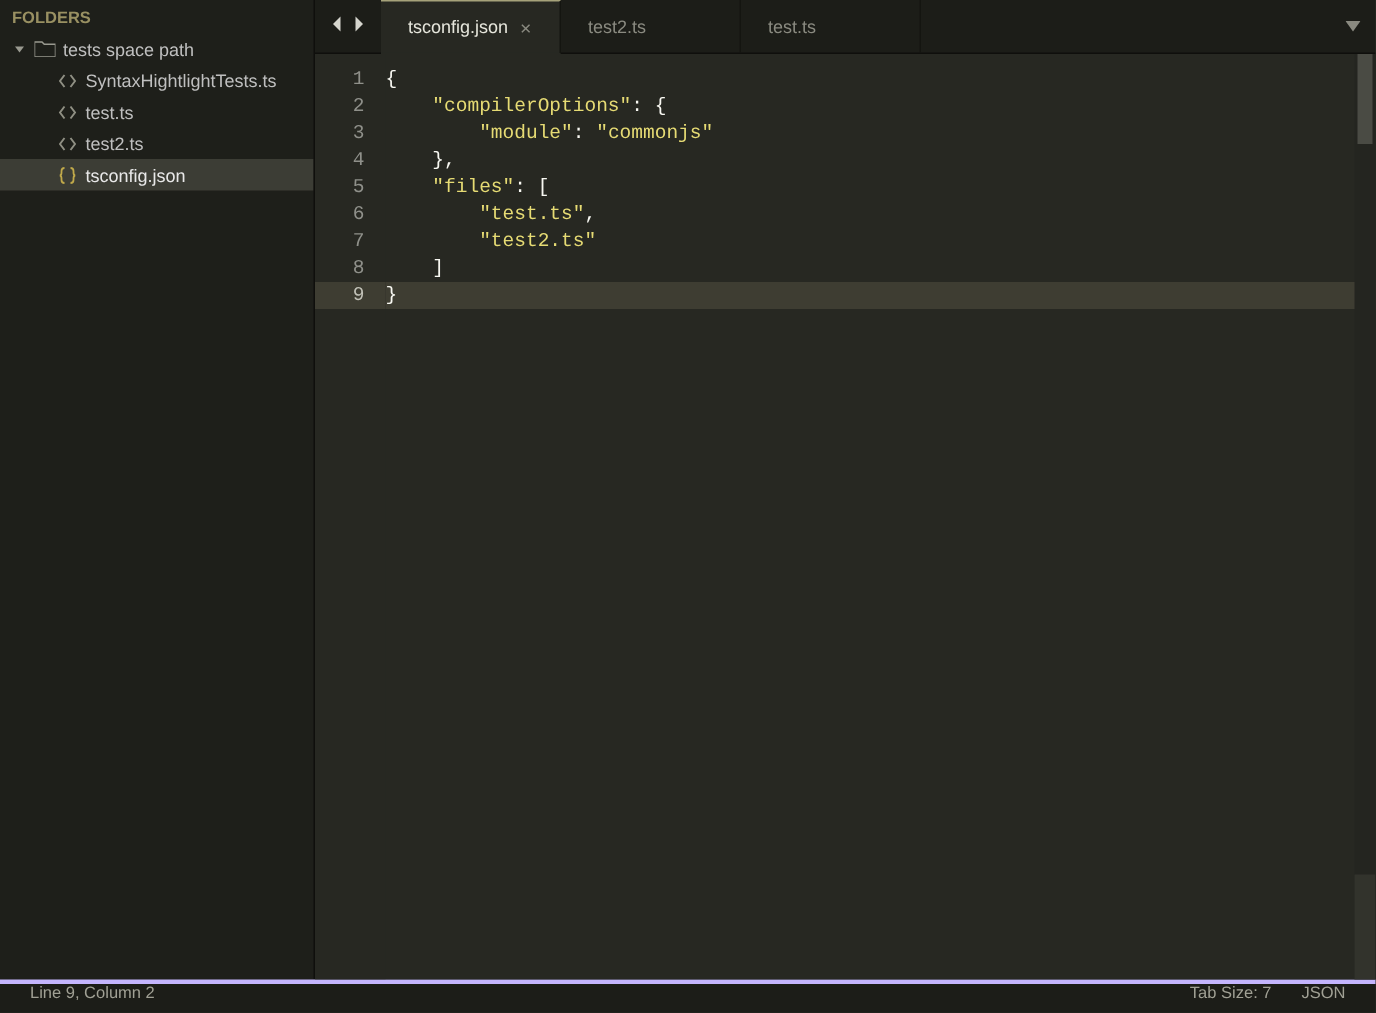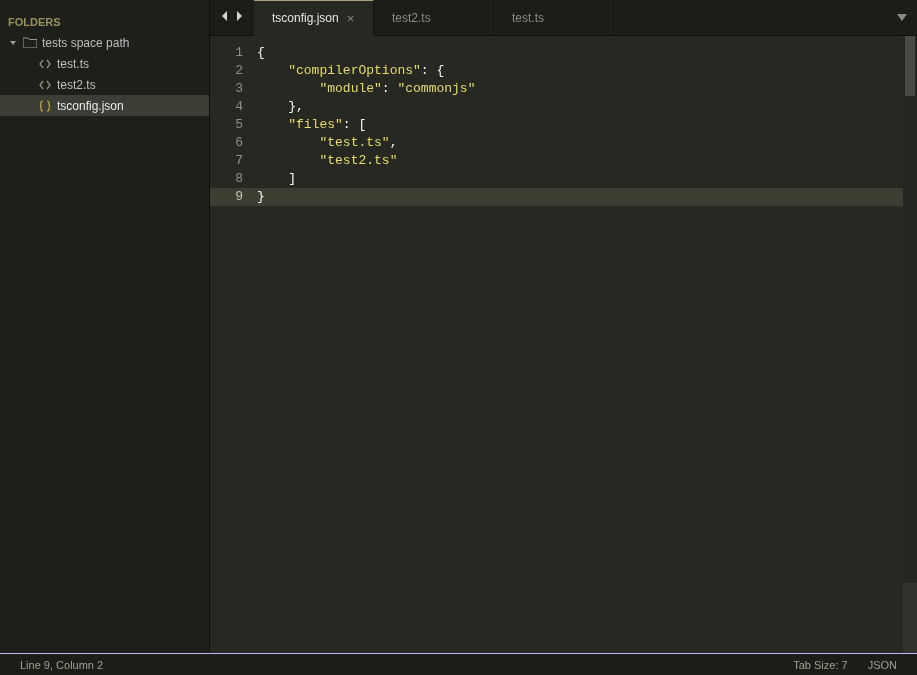--- a/index.html
+++ b/index.html
@@ -18,21 +18,21 @@
   width: 210px;
   background: #1e1f1a;
   border-right: 1px solid #0f0f0c;
   display: flex; flex-direction: column;
   overflow: hidden;
 }
 .sb-header {
   color: #999062;
   font-size: 11px;
   font-weight: bold;
-  padding: 16px 8px 4px 8px;
+  padding: 6px 8px 4px 8px;
 }
 .folder-row, .file-row {
   display: flex; align-items: center;
   height: 21px;
   padding-left: 8px;
   gap: 5px;
   cursor: pointer;
 }
 .file-row { padding-left: 38px; }
 .folder-row .arrow { width: 10px; display:inline-flex; justify-content:center; }
@@ -106,22 +106,22 @@
   right:0; top:36px;
   width:14px;
   bottom:0;
   background:#242520;
 }
 .scrollbar-v .thumb { position:absolute; left:2px; right:2px; top:0; height:60px; background:#4a4b44;}
 .scrollbar-v .down { position:absolute; bottom:0; left:0; right:0; height:70px; background:#32332c;}
 .statusbar {
   height:22px;
   background:#1c1d18;
-  border-top:1px solid #c4b5fd;
-  display:flex; align-items:center;
+  border-top:3px solid #c4b5fd;
+  display:flex; align-items:flex-start;
   color:#a0a094;
   font-size:11px;
   padding: 0 10px;
 }
 .statusbar .spacer { flex:1; }
 .statusbar .seg { padding: 0 10px; cursor:pointer; }
 </style>
 </head>
 <body>
 
@@ -141,20 +141,28 @@
       </span>
       <span class="label">tests space path</span>
     </div>
     <div id="file-list">
         <div class="file-row">
           <span class="file-icon">
             <svg width="12" height="12" viewBox="0 0 12 12">
               <path d="M4 2 L1 6 L4 10 M8 2 L11 6 L8 10" fill="none" stroke="currentColor" stroke-width="1.3"></path>
             </svg>
           </span>
+          <span class="label">SyntaxHightlightTests.ts</span>
+        </div>
+        <div class="file-row">
+          <span class="file-icon">
+            <svg width="12" height="12" viewBox="0 0 12 12">
+              <path d="M4 2 L1 6 L4 10 M8 2 L11 6 L8 10" fill="none" stroke="currentColor" stroke-width="1.3"></path>
+            </svg>
+          </span>
           <span class="label">test.ts</span>
         </div>
         <div class="file-row">
           <span class="file-icon">
             <svg width="12" height="12" viewBox="0 0 12 12">
               <path d="M4 2 L1 6 L4 10 M8 2 L11 6 L8 10" fill="none" stroke="currentColor" stroke-width="1.3"></path>
             </svg>
           </span>
           <span class="label">test2.ts</span>
         </div>

